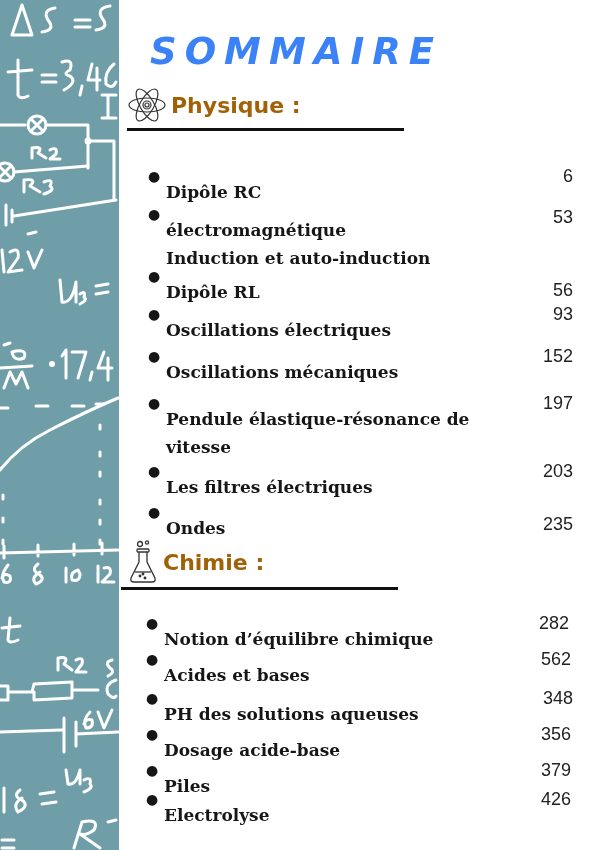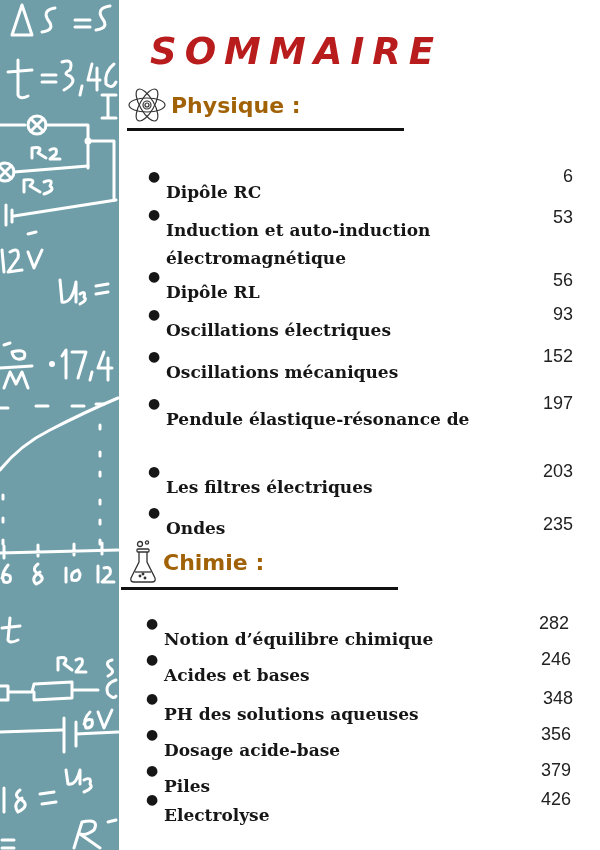--- a/index.html
+++ b/index.html
@@ -8,21 +8,21 @@
 
     .sidebar {
       position: absolute; left: 0; top: 0; width: 119px; height: 850px;
       background: #6f9ea9; overflow: hidden;
     }
     .sidebar svg { position: absolute; left: 0; top: 0; }
 
     .title {
       position: absolute; left: 150px; top: 30px; width: 270px;
       font-family: "DejaVu Sans", sans-serif; font-weight: bold; font-style: italic;
-      font-size: 37px; letter-spacing: 8px; color: #b91c1c;
+      font-size: 37px; letter-spacing: 8px; color: #3b82f6;
     }
 
     .section-head {
       position: absolute; display: flex; align-items: center;
     }
     .section-head .label {
       font-family: "DejaVu Sans", sans-serif; font-weight: bold;
       font-size: 22px; color: #a16207; margin-left: 4px;
     }
     .rule { position: absolute; height: 3px; background: #111; }
@@ -146,48 +146,49 @@
 
 <div class="item" style="top:162px;">
   <span class="bullet">●</span>
   <span class="text">Dipôle RC</span>
   <span class="page">6</span>
 </div>
 
 <div class="item" style="top:200px;">
   <span class="bullet">●</span>
   <span class="text">
+    <span style="display:block;">électromagnétique</span>
     <span style="display:block;">Induction et auto-induction</span>
-    <span style="display:block;">électromagnétique</span>
   </span>
   <span class="page" style="top:3px;">53</span>
 </div>
 
 <div class="item" style="top:262px;">
   <span class="bullet">●</span>
   <span class="text">Dipôle RL</span>
-  <span class="page" style="top:4px;">56</span>
+  <span class="page" style="top:14px;">56</span>
 </div>
 
 <div class="item" style="top:300px;">
   <span class="bullet">●</span>
   <span class="text">Oscillations électriques</span>
   <span class="page">93</span>
 </div>
 
 <div class="item" style="top:342px;">
   <span class="bullet">●</span>
   <span class="text">Oscillations mécaniques</span>
   <span class="page">152</span>
 </div>
 
 <div class="item" style="top:389px;">
   <span class="bullet">●</span>
   <span class="text">
     <span style="display:block; white-space:nowrap;">Pendule élastique-résonance de</span>
+    <span style="display:block;">vitesse</span>
   </span>
   <span class="page">197</span>
 </div>
 
 <div class="item" style="top:457px;">
   <span class="bullet">●</span>
   <span class="text">Les filtres électriques</span>
   <span class="page">203</span>
 </div>
 
@@ -214,21 +215,21 @@
 
 <div class="item" style="left:146px; top:609px;">
   <span class="bullet">●</span>
   <span class="text">Notion d’équilibre chimique</span>
   <span class="page" style="right:2px;">282</span>
 </div>
 
 <div class="item" style="left:146px; top:645px;">
   <span class="bullet">●</span>
   <span class="text">Acides et bases</span>
-  <span class="page">246</span>
+  <span class="page">562</span>
 </div>
 
 <div class="item" style="left:146px; top:684px;">
   <span class="bullet">●</span>
   <span class="text">PH des solutions aqueuses</span>
   <span class="page" style="right:-2px;">348</span>
 </div>
 
 <div class="item" style="left:146px; top:720px;">
   <span class="bullet">●</span>

